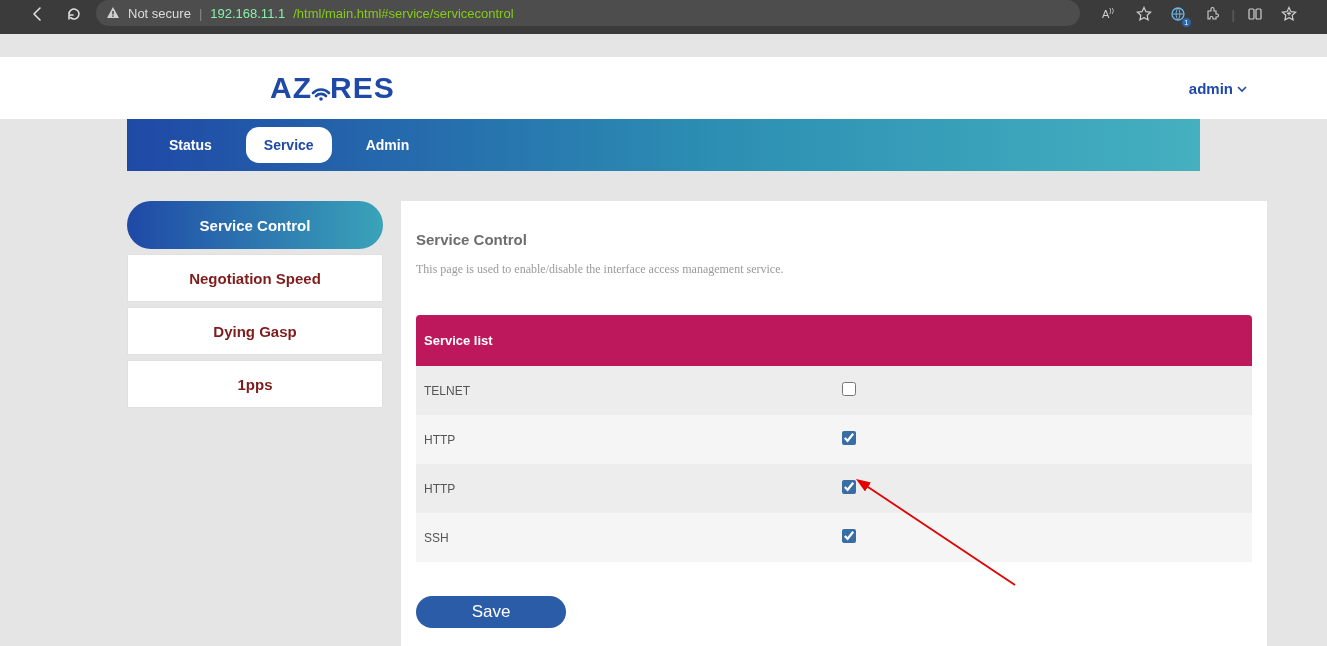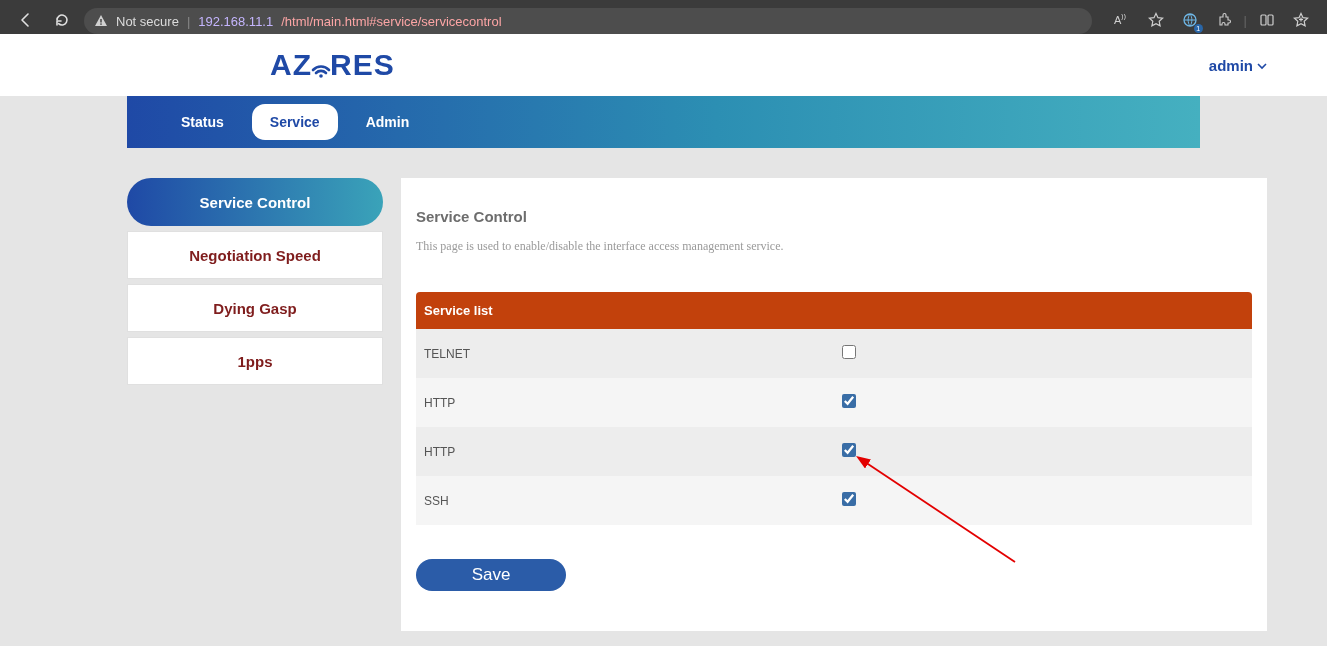--- a/index.html
+++ b/index.html
@@ -9,22 +9,22 @@
     width: 1327px;
     height: 646px;
     overflow: hidden;
   }
 
   
   .browser-bar {
     height: 34px;
     background: #3b3b3b;
     display: flex;
-    align-items: flex-end;
-    padding: 0 12px;
+    align-items: flex-start;
+    padding: 0 24px;
     gap: 8px;
     color: #cfcfcf;
     font-size: 13px;
   }
   .browser-bar .icon-btn {
     width: 28px;
     height: 28px;
     display: flex;
     align-items: center;
     justify-content: center;
@@ -37,22 +37,22 @@
     display: flex;
     align-items: center;
     background: #4d4d4d;
     border-radius: 13px;
     padding: 0 10px;
     gap: 8px;
     color: #dcdcdc;
   }
   .address-area .sep { color: #888; }
   .address-area .warn-icon { display:flex; align-items:center; }
-  .address-area .url-host { color: #c4b5fd; }
-  .address-area .url-path { color: #fca5a5; }
+  .address-area .url-host { color: #86efac; }
+  .address-area .url-path { color: #84cc16; }
   .browser-bar .right-icons { display:flex; align-items:center; gap:6px; margin-left:8px; }
   .right-icons .badge-icon { position: relative; }
   .right-icons .badge-dot {
     position:absolute; right:1px; bottom:1px; width:9px; height:9px;
     background:#2966a8; border-radius:50%; color:#fff; font-size:7px;
     display:flex; align-items:center; justify-content:center;
   }
 
   
   .page-wrap {
@@ -61,21 +61,22 @@
     padding: 0;
     position: relative;
   }
 
   .header {
     width: 100%;
     background:#fff;
     height: 62px;
     display:flex;
     align-items:center;
-    padding: 0 60px 0 270px;
+    padding: 0 80px 0 270px;
+    margin-top: 23px;
   }
   .logo {
     font-weight: 800;
     font-size: 30px;
     color: #1f49a6;
     letter-spacing: 1px;
     display:flex;
     align-items:center;
   }
   .logo-wifi {
@@ -92,22 +93,22 @@
     align-items:center;
     gap:4px;
   }
 
   .navbar {
     height: 52px;
     margin: 0 127px;
     background: linear-gradient(90deg, #1f49a6 0%, #2c8fb3 55%, #45b0c0 100%);
     display:flex;
     align-items:center;
-    padding-left: 36px;
-    gap: 10px;
+    padding-left: 24px;
+    gap: 16px;
   }
   .nav-item {
     color:#fff;
     font-weight:700;
     font-size:14px;
     padding: 10px 18px;
     border-radius: 3px;
     cursor:pointer;
   }
   .nav-item.active {
@@ -164,26 +165,26 @@
     color:#9a9a9a;
     margin-bottom: 38px;
     font-family: Liberation Serif, serif;
   }
 
   .table {
     width:100%;
     border-collapse:collapse;
   }
   .table th {
-    background:#c2410c;
+    background:#be185d;
     color:#fff;
     font-weight:700;
     font-size:13px;
     text-align:left;
-    padding: 11px 8px;
+    padding: 18px 8px;
     border-radius: 4px 4px 0 0;
   }
   .table td {
     font-size:12px;
     color:#555;
     padding: 16px 8px;
   }
   .table tr.row-even td { background:#ededed; }
   .table tr.row-odd td { background:#f5f5f5; }
   .col-name { width: 50%; }

